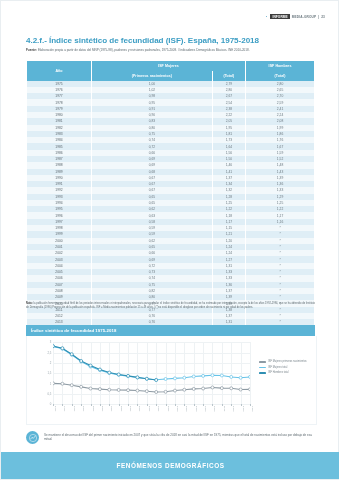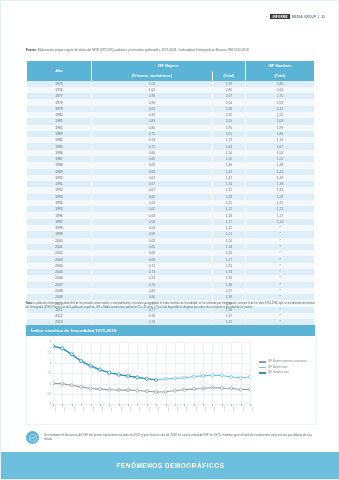--- a/index.html
+++ b/index.html
@@ -143,20 +143,21 @@
 <div class="page">
 
   <div class="runhead">
     <span class="bullet"></span>
     <span class="tagbox">INFORME</span>
     <span class="rh-text">MEDIA-GROUP</span>
     <span class="rh-text">|</span>
     <span class="rh-page">23</span>
   </div>
 
+  <div class="title">4.2.f.- Índice sintético de fecundidad (ISF). España, 1975-2018</div>
 
   <div class="source">
     <b>Fuente:</b>
     <span>Elaboración propia a partir de datos del MNP (1975-98), padrones y revisiones padronales, 1975-2009. / Indicadores Demográficos Básicos. INE 2010-2018.</span>
   </div>
 
   <table class="tbl">
     <thead>
       <tr>
         <th class="anio" rowspan="2">Año</th>

